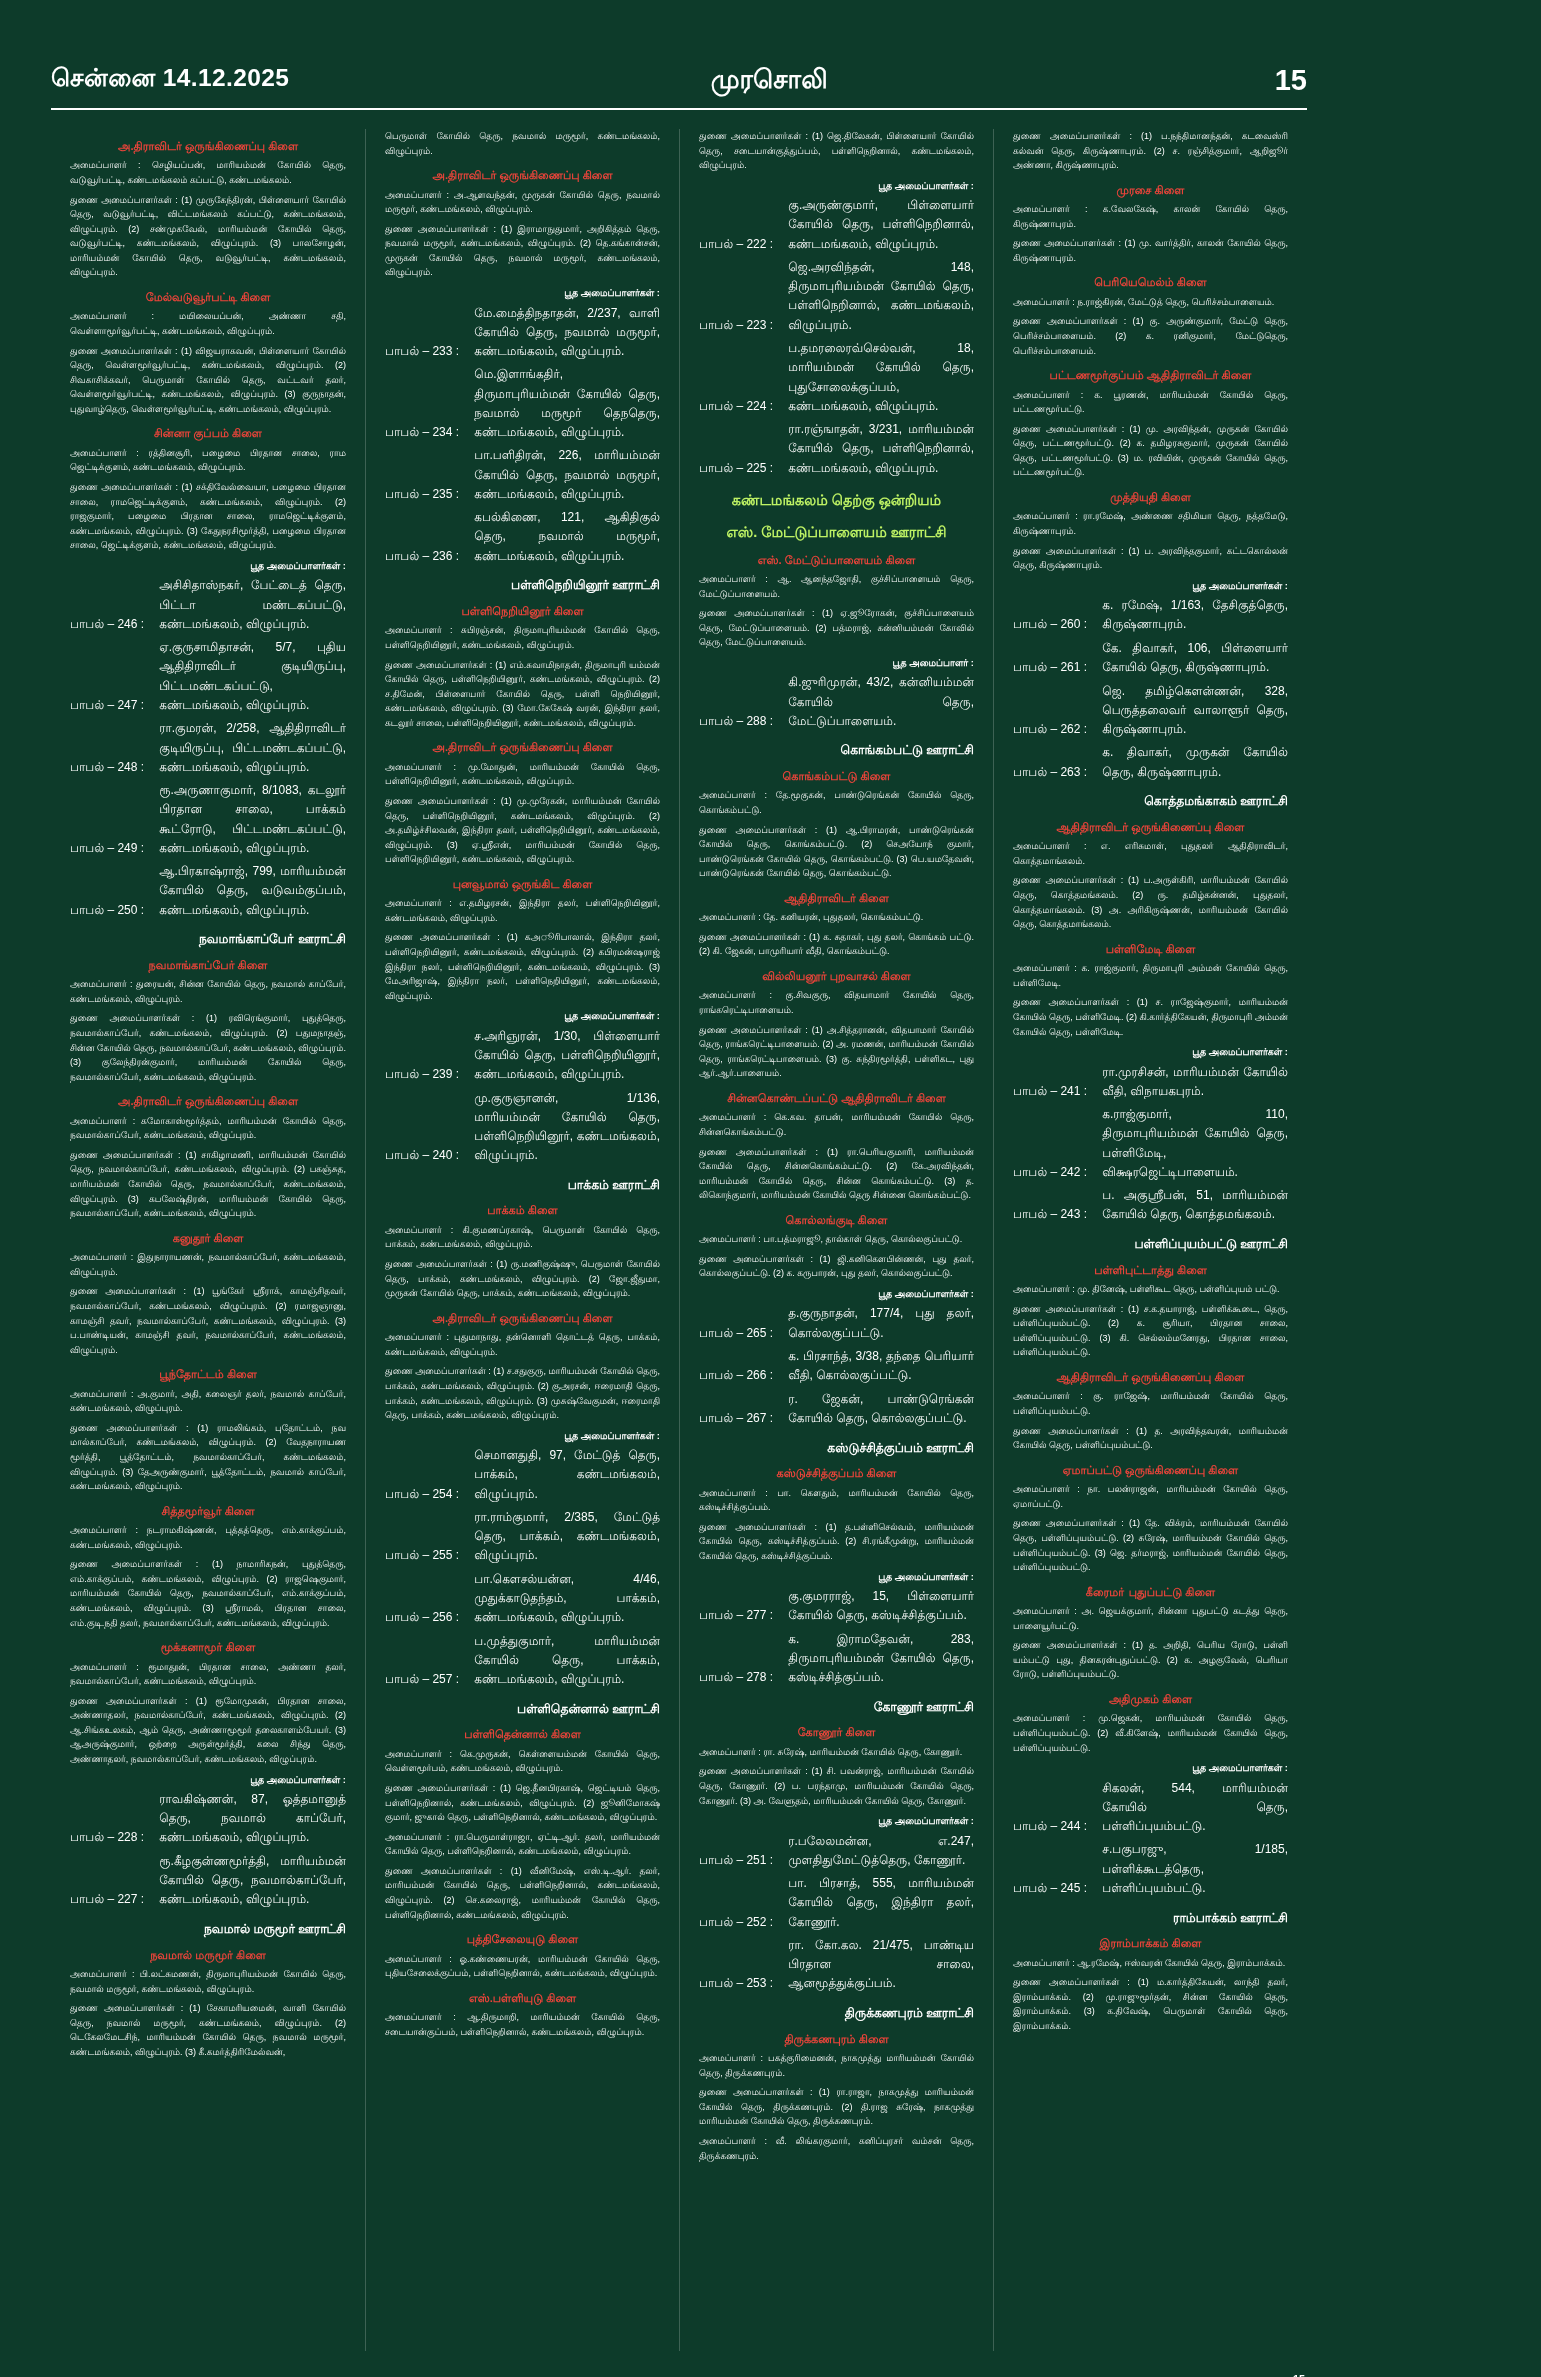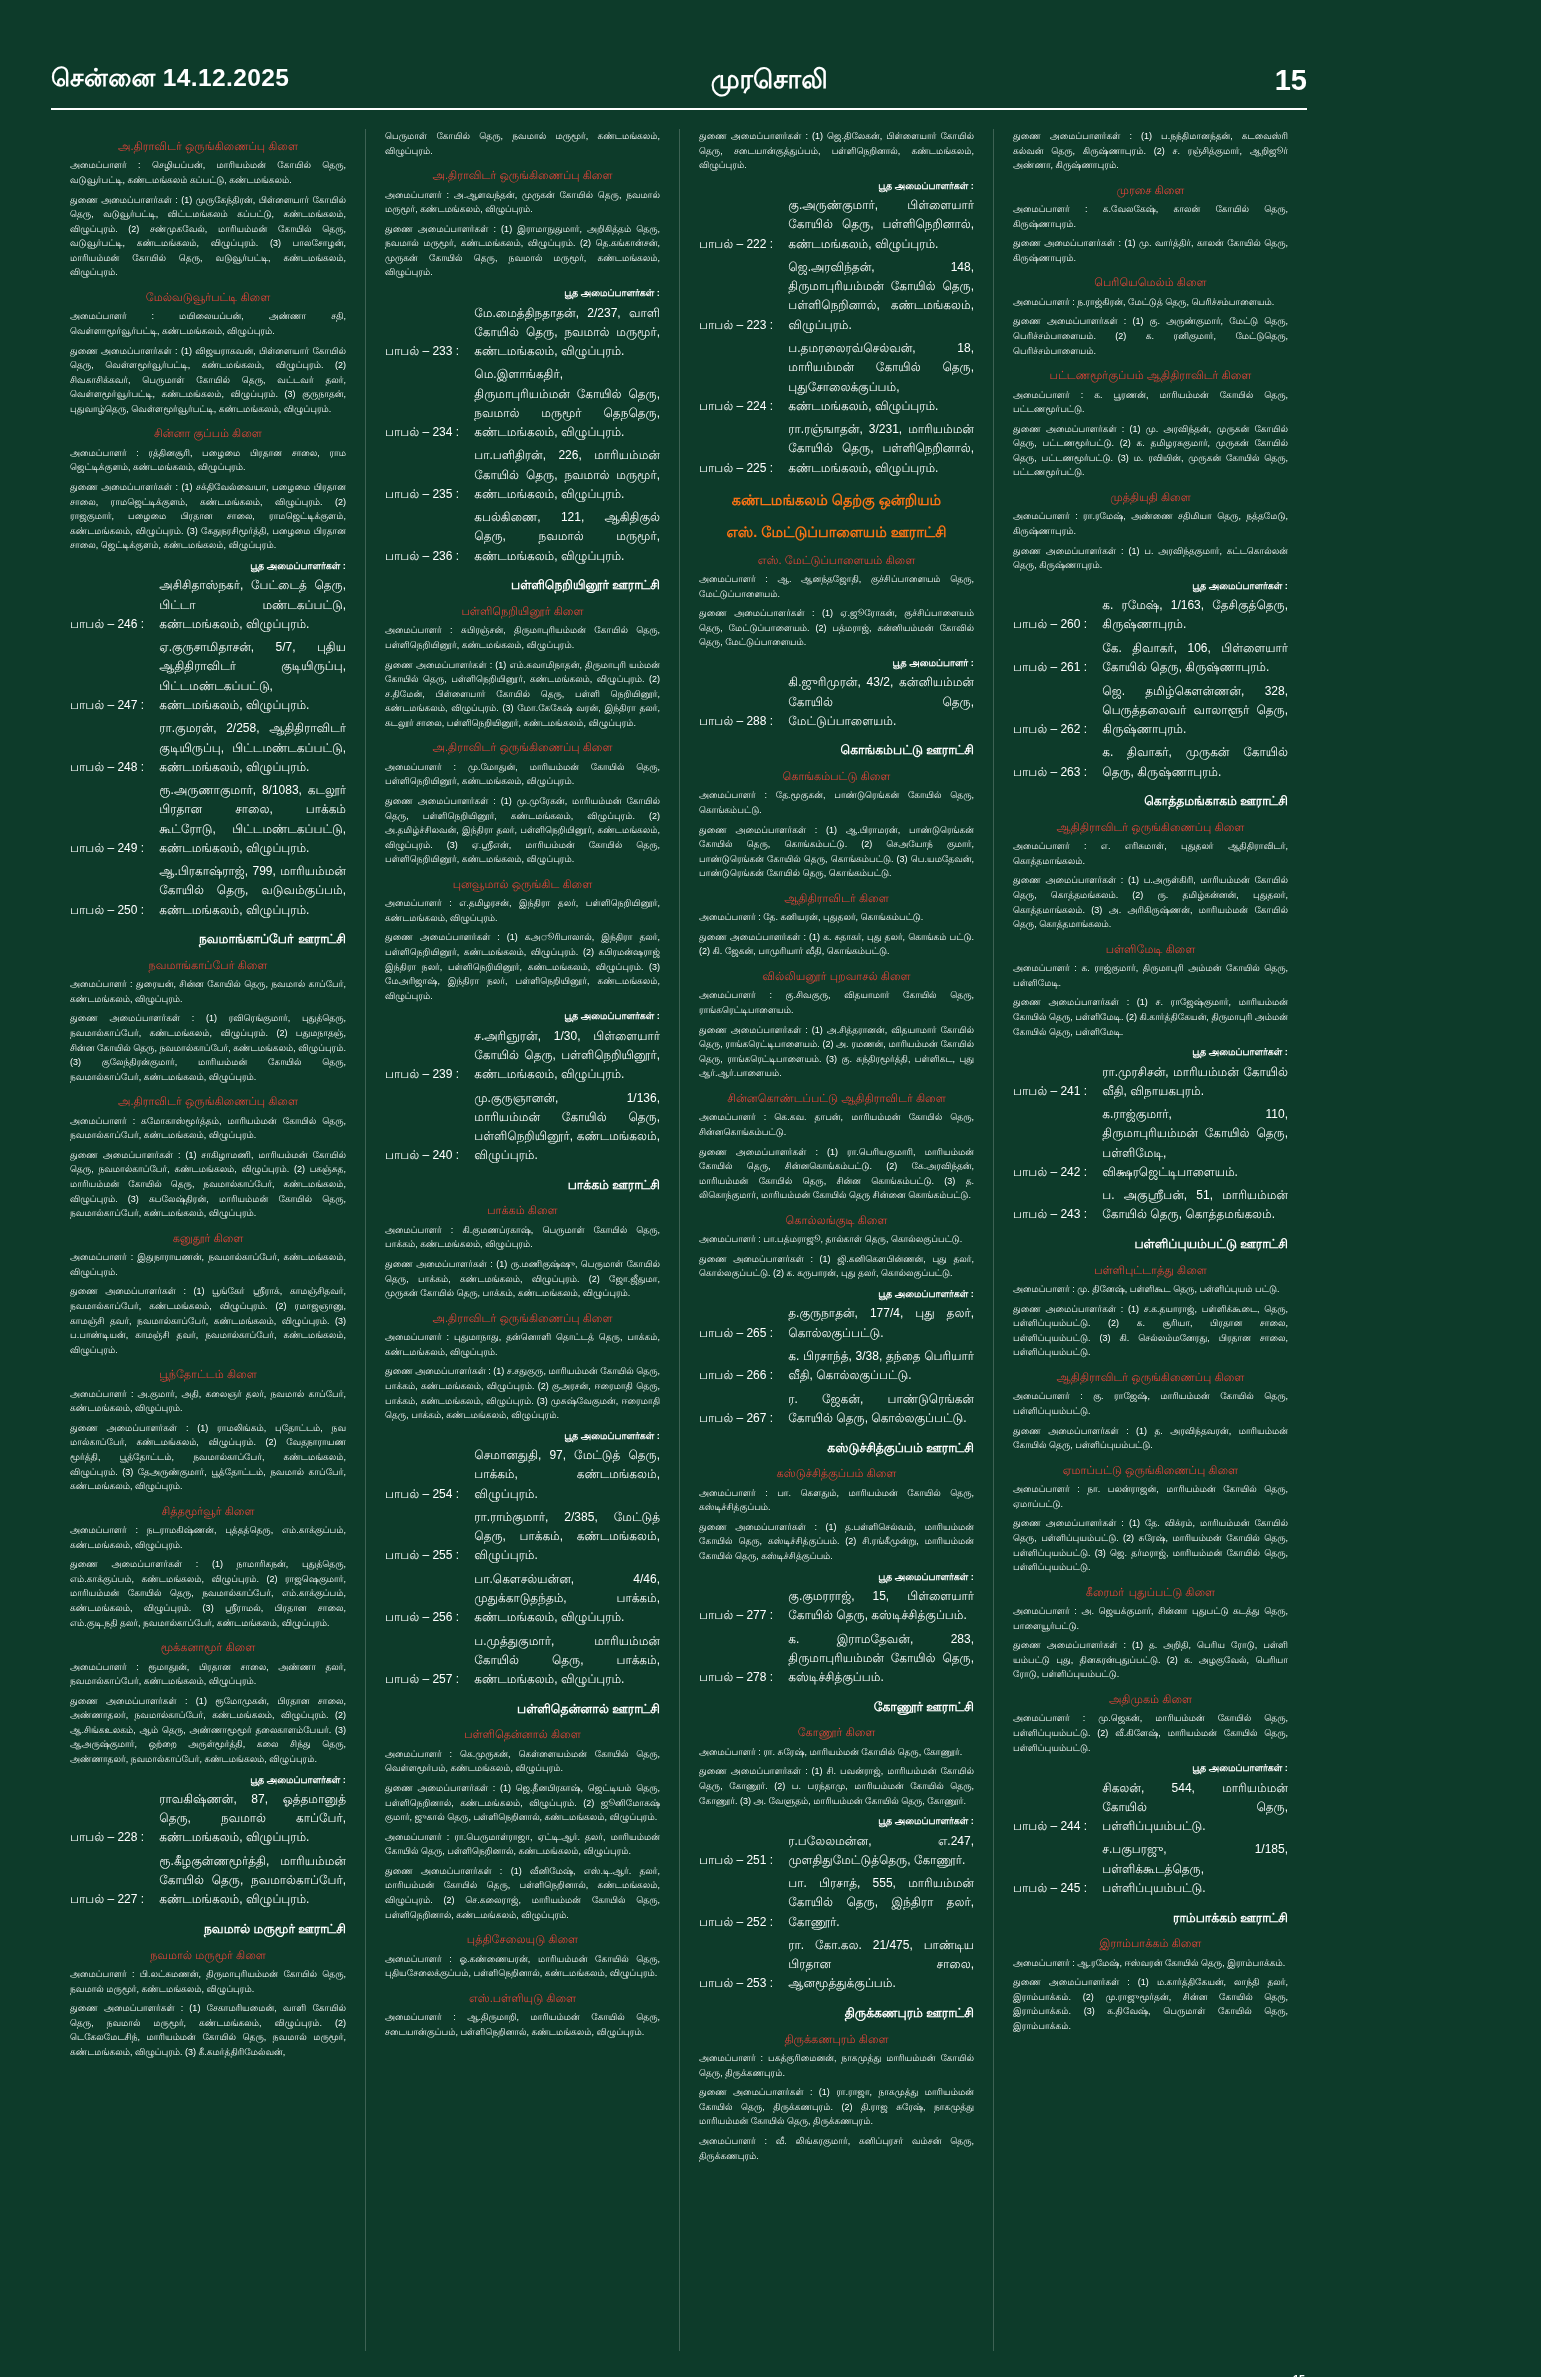--- a/index.html
+++ b/index.html
@@ -65,28 +65,28 @@
     box-sizing: border-box;
     padding: 0 19px;
     position: relative;
   }
   .col + .col {
     border-left: 0.7px solid rgba(255,255,255,0.20);
   }
   
   .sec-head {
     color: #e8443a;
-    font-weight: normal;
+    font-weight: bold;
     font-size: 11.2px;
     text-align: center;
     margin: 10px 0 4.3px 0;
     line-height: 1.35;
   }
   .big-head {
-    color: #f97316;
+    color: #bef264;
     font-weight: bold;
     font-size: 14.4px;
     text-align: center;
     margin: 13px 0 5.8px 0;
     line-height: 1.35;
   }
   .mid-head {
     color: #ffffff;
     font-weight: bold;
     font-size: 12.3px;

